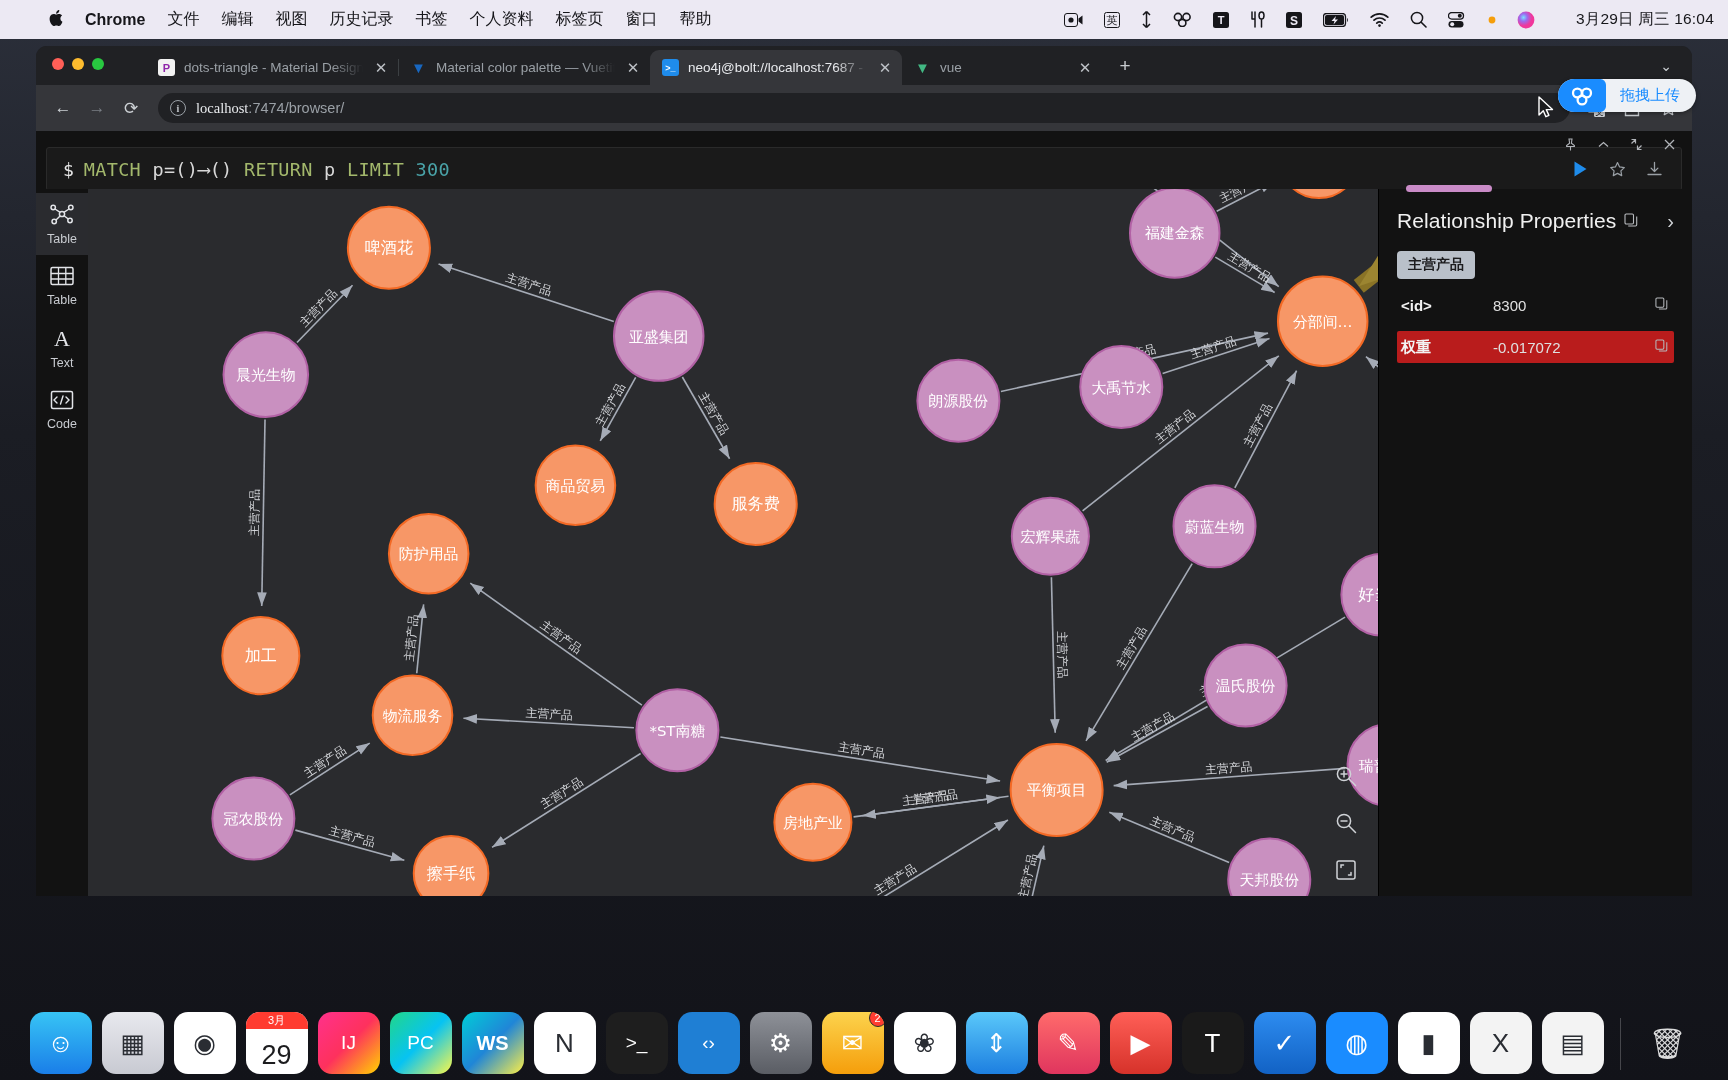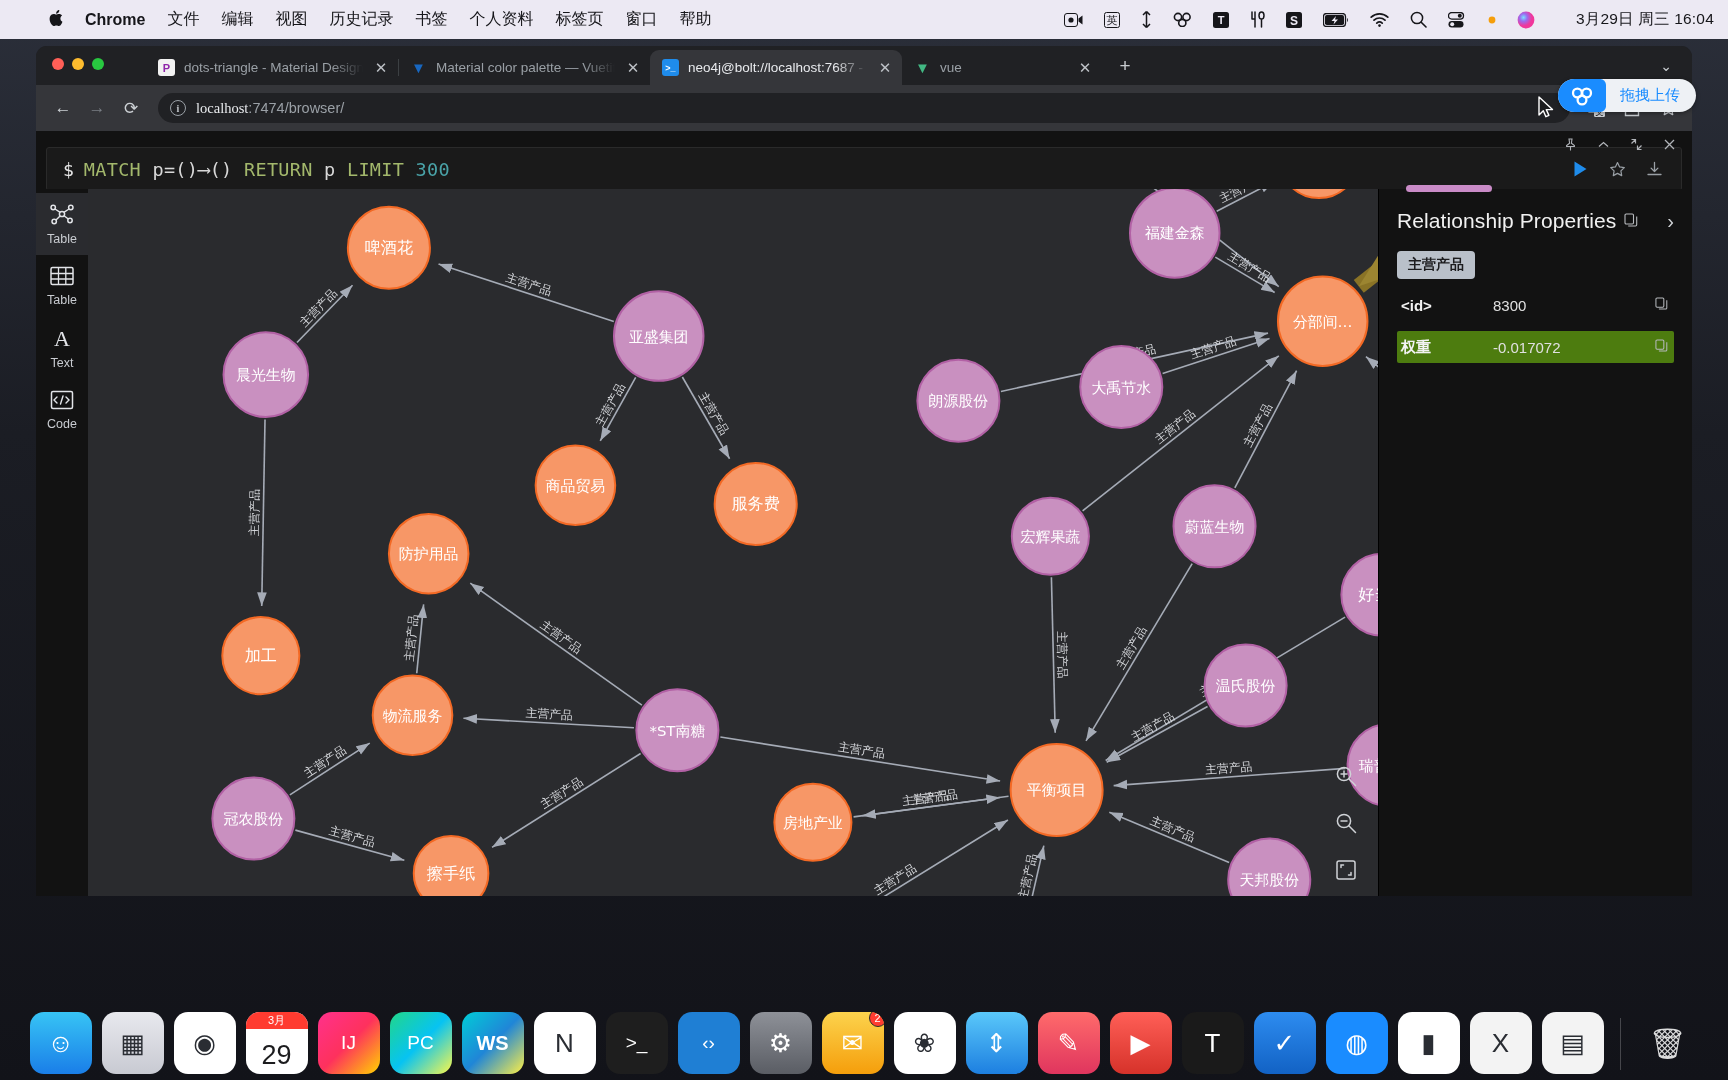--- a/index.html
+++ b/index.html
@@ -117,21 +117,21 @@
   #props .topstub { position:absolute; right:200px; top:-4px; width:86px; height:7px;
      background:#c98bc7; border-radius:4px; }
   #props .ph { display:flex; align-items:center; justify-content:space-between; }
   #props h2 { font-size:21px; font-weight:normal; color:#f1f1f1; letter-spacing:.1px; }
   #props .copyall { margin-left:8px; color:#b9bcc0; font-size:13px; }
   #props .chev { color:#d0d3d6; font-size:20px; }
   .reltag { display:inline-block; margin-top:18px; background:#b9c0c9; color:#1c1c1e;
      font-size:14px; font-weight:bold; border-radius:4px; padding:5px 11px; }
   .prow { display:flex; align-items:center; height:32px; margin-top:10px; padding:0 6px 0 4px;
      font-size:15px; border-radius:2px; }
-  .prow.alt { background:#4d7c0f; }
+  .prow.alt { background:#b91c1c; }
   .prow .k { width:92px; font-weight:bold; color:#f3f3f3; }
   .prow .v { flex:1 1 auto; color:#e0e0e0; }
   .prow .cp { color:#b7babe; font-size:13px; }
 
   
   #zoomctl { position:absolute; right:330px; bottom:10px; width:32px; display:flex;
      flex-direction:column; align-items:center; gap:20px; z-index:13; color:#cfd2d6; font-size:17px; }
 
   
   #dragpill { position:absolute; left:1558px; top:79px; height:33px; display:flex; align-items:center;

